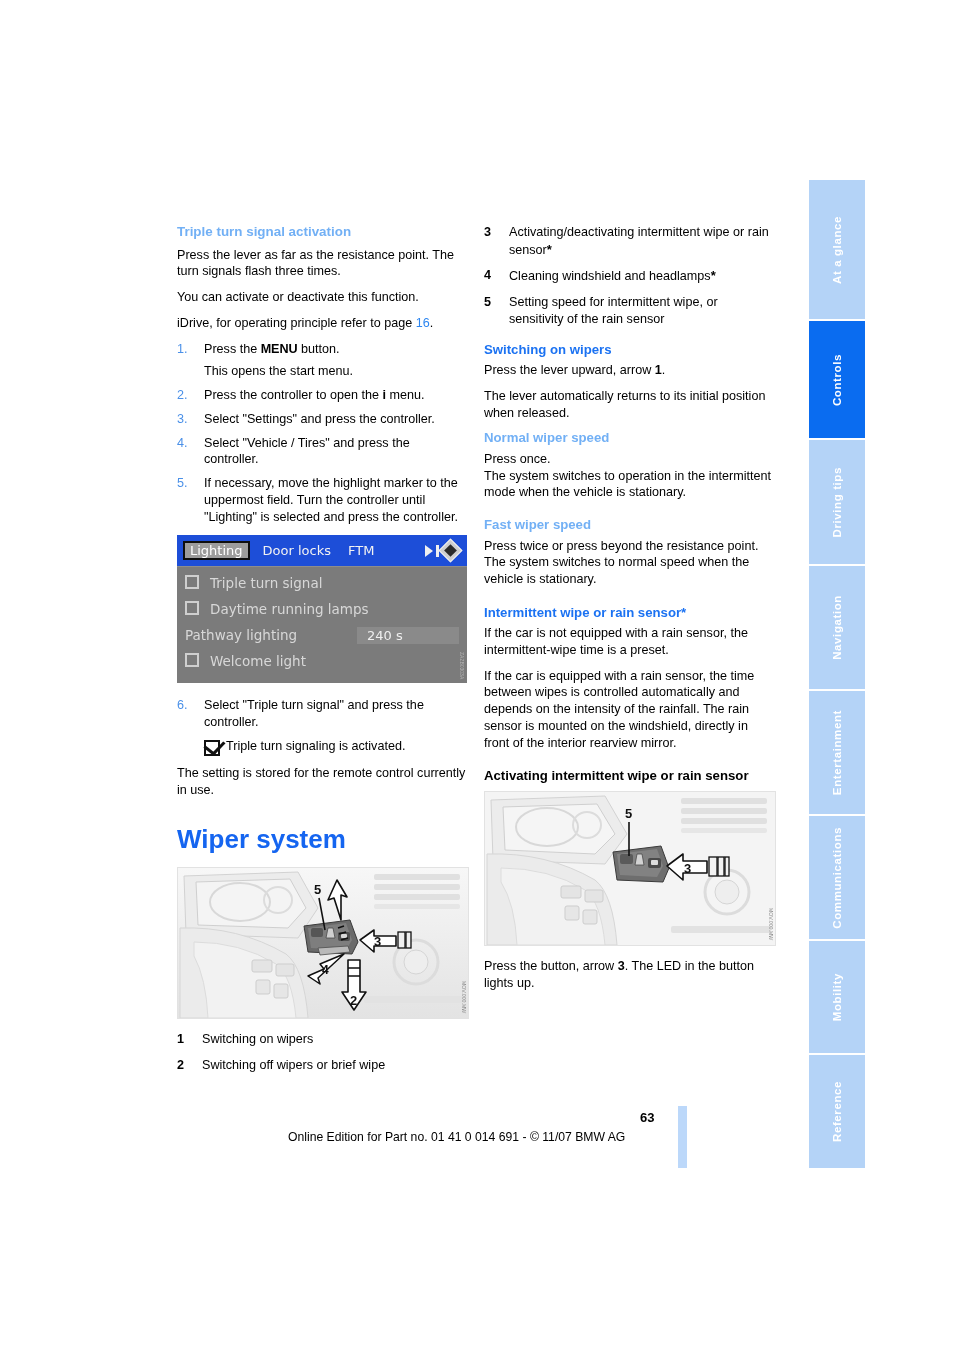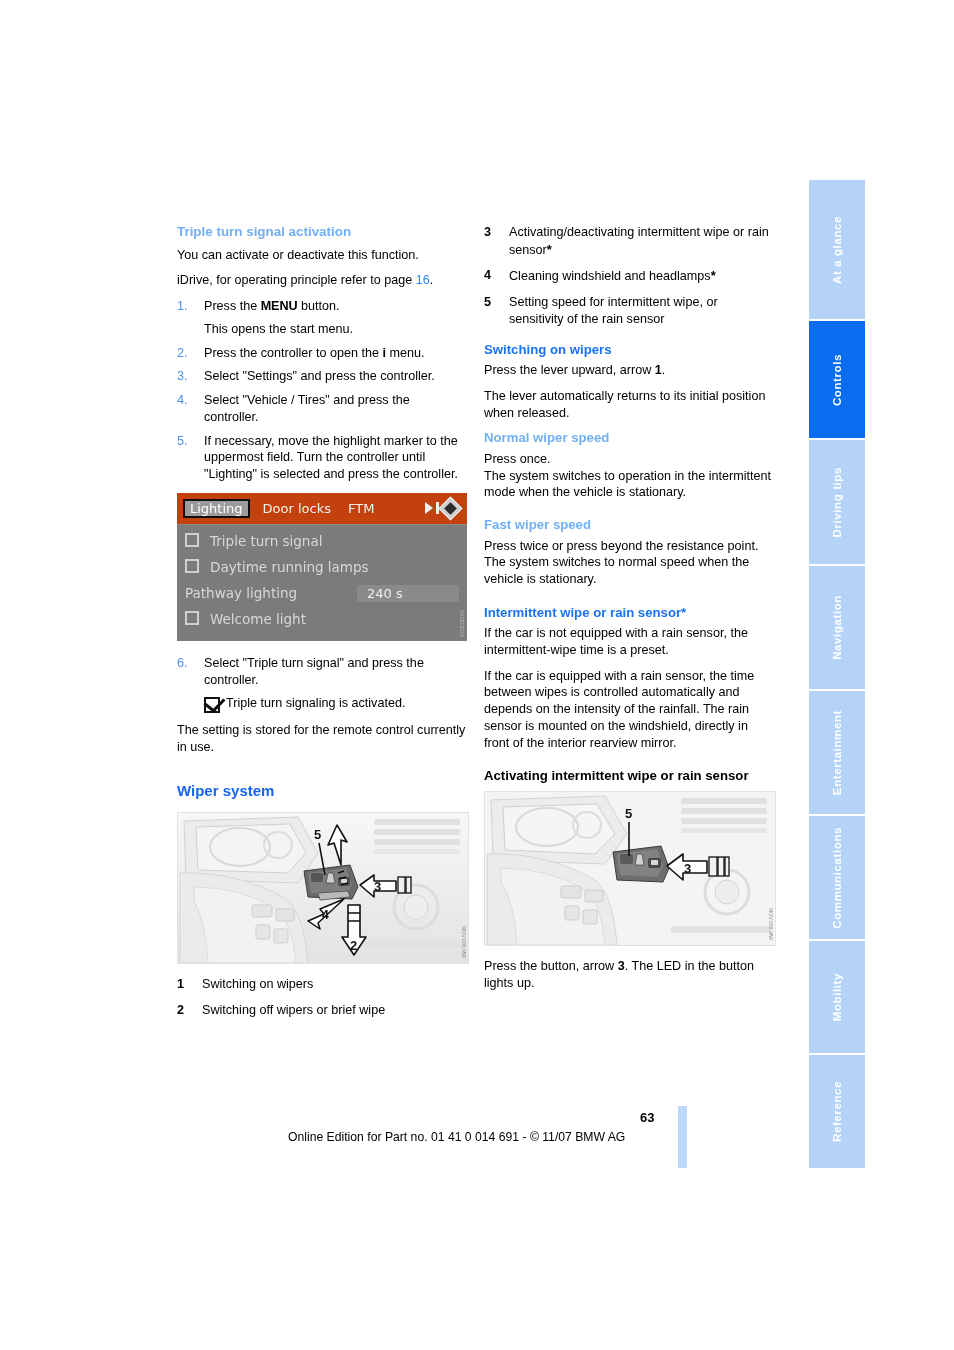--- a/index.html
+++ b/index.html
@@ -58,21 +58,21 @@
   .col {
     position: absolute;
     top: 224px;
     width: 290px;
   }
   .col-left  { left: 177px; }
   .col-right { left: 484px; }
 
   
   h2.sec-title {
-    font-size: 15px;
+    font-size: 26px;
     font-weight: bold;
     color: #1565f0;
     margin: 0 0 12px 0;
     line-height: 1.2;
   }
   h3.sub-title {
     font-size: 13.2px;
     font-weight: bold;
     color: #1b72f2;
     margin: 0 0 4px 0;
@@ -177,21 +177,21 @@
     position: relative;
     width: 290px;
     height: 148px;
     background: #7b7b7b;
     margin: 6px 0 14px 0;
     overflow: hidden;
     font-size: 0;
   }
   .idrive-bar {
     height: 31px;
-    background: #c2410c;
+    background: #1d4ed8;
     border-bottom: 1px solid #8d8d8d;
     display: flex;
     align-items: center;
     padding: 0 6px;
     gap: 9px;
   }
   .idrive-tab {
     font-size: 13px;
     color: #f2f2f2;
     font-family: "DejaVu Sans", sans-serif;
@@ -342,20 +342,21 @@
     </div>
     <div class="tab" style="height:114px">
       <span class="tab-label">Reference</span>
     </div>
   </div>
 
   <div class="col col-left">
 
     <h3 class="sub-title" style="color:#72b0f5;font-size:13.4px;margin-bottom:6px">Triple turn signal activation</h3>
 
+    <p class="body">Press the lever as far as the resistance point. The turn signals flash three times.</p>
     <p class="body">You can activate or deactivate this function.</p>
 
     <p class="body"><span>iDrive, for operating principle refer to page </span><span class="pagelink">16</span><span>.</span></p>
 
     <ol class="steps">
       <li>
         <span class="num">1.</span><span>Press the </span><b class="menukey">MENU</b><span> button.</span>
         <span class="substep">This opens the start menu.</span>
       </li>
       <li>

